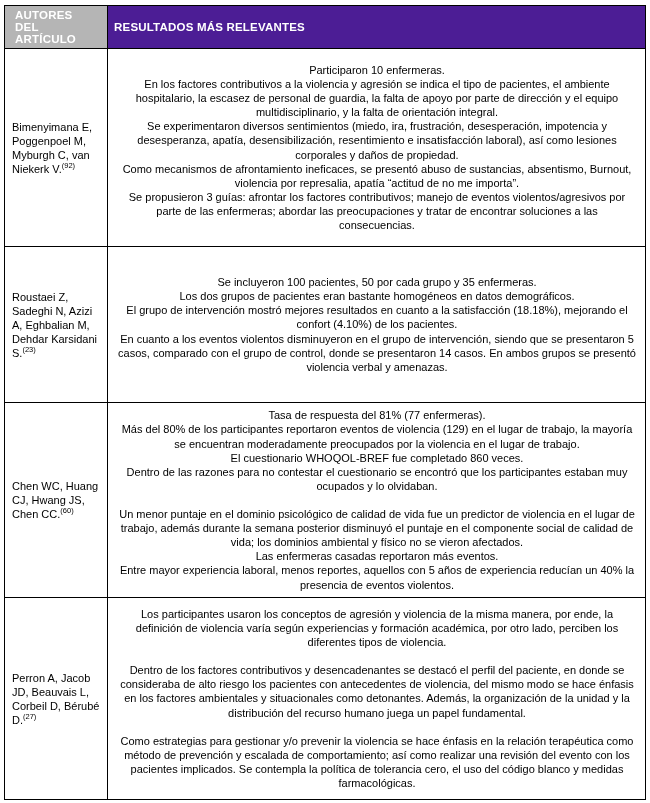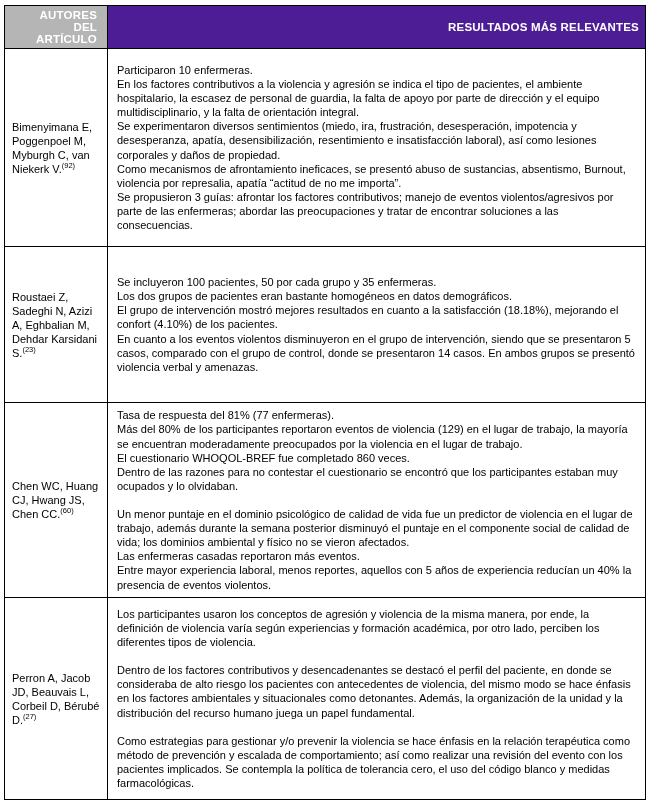--- a/index.html
+++ b/index.html
@@ -25,36 +25,36 @@
   table.results-table th,
   table.results-table td {
     border: 1px solid #000000;
     vertical-align: middle;
   }
   col.col-authors { width: 103px; }
   th {
     height: 38px;
     font-size: 11.5px;
     font-weight: bold;
-    text-align: right;
+    text-align: left;
     letter-spacing: 0.2px;
     padding: 2px 6px;
   }
   th.th-authors { padding: 2px 10px; }
   td.authors-cell {
     font-size: 11px;
     line-height: 14px;
     padding: 4px 3px 4px 7px;
     text-align: left;
   }
   td.results-cell {
     font-size: 11px;
     line-height: 14.1px;
     padding: 3px 8px 3px 9px;
-    text-align: left;
+    text-align: center;
     white-space: pre-line;
   }
   sup.ref {
     font-size: 7.5px;
     line-height: 0;
   }
   tr.row-1 { height: 198px; }
   tr.row-2 { height: 156px; }
   tr.row-3 { height: 195px; }
   tr.row-4 { height: 202px; }

